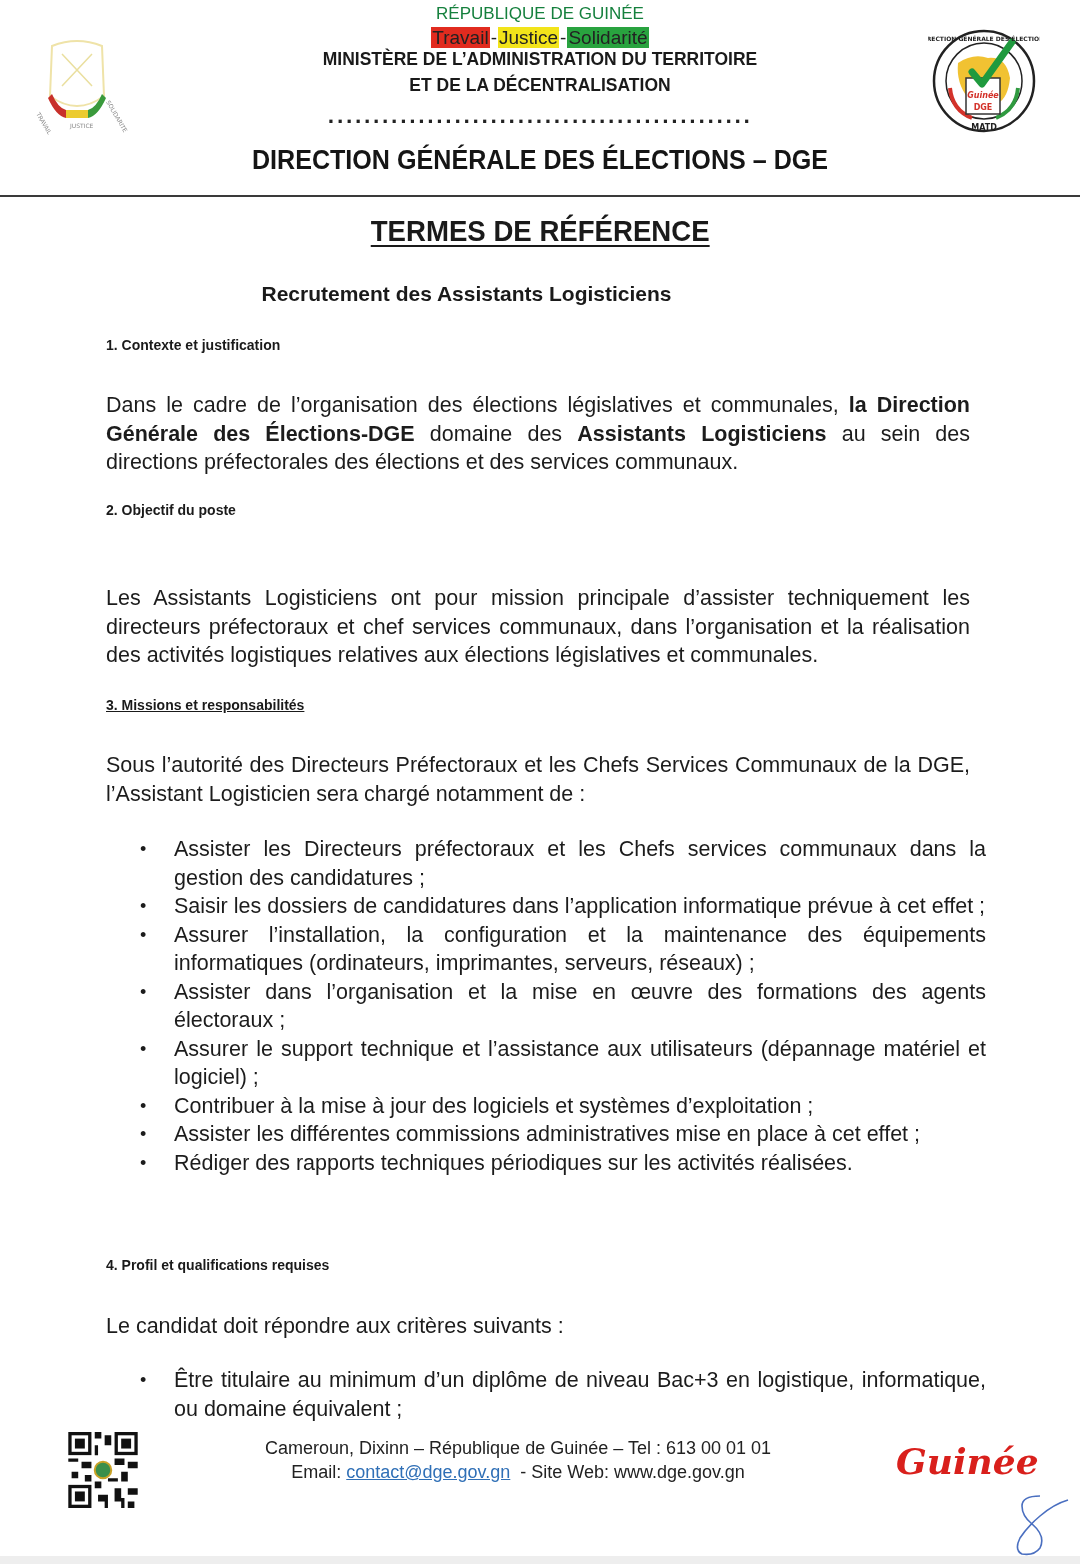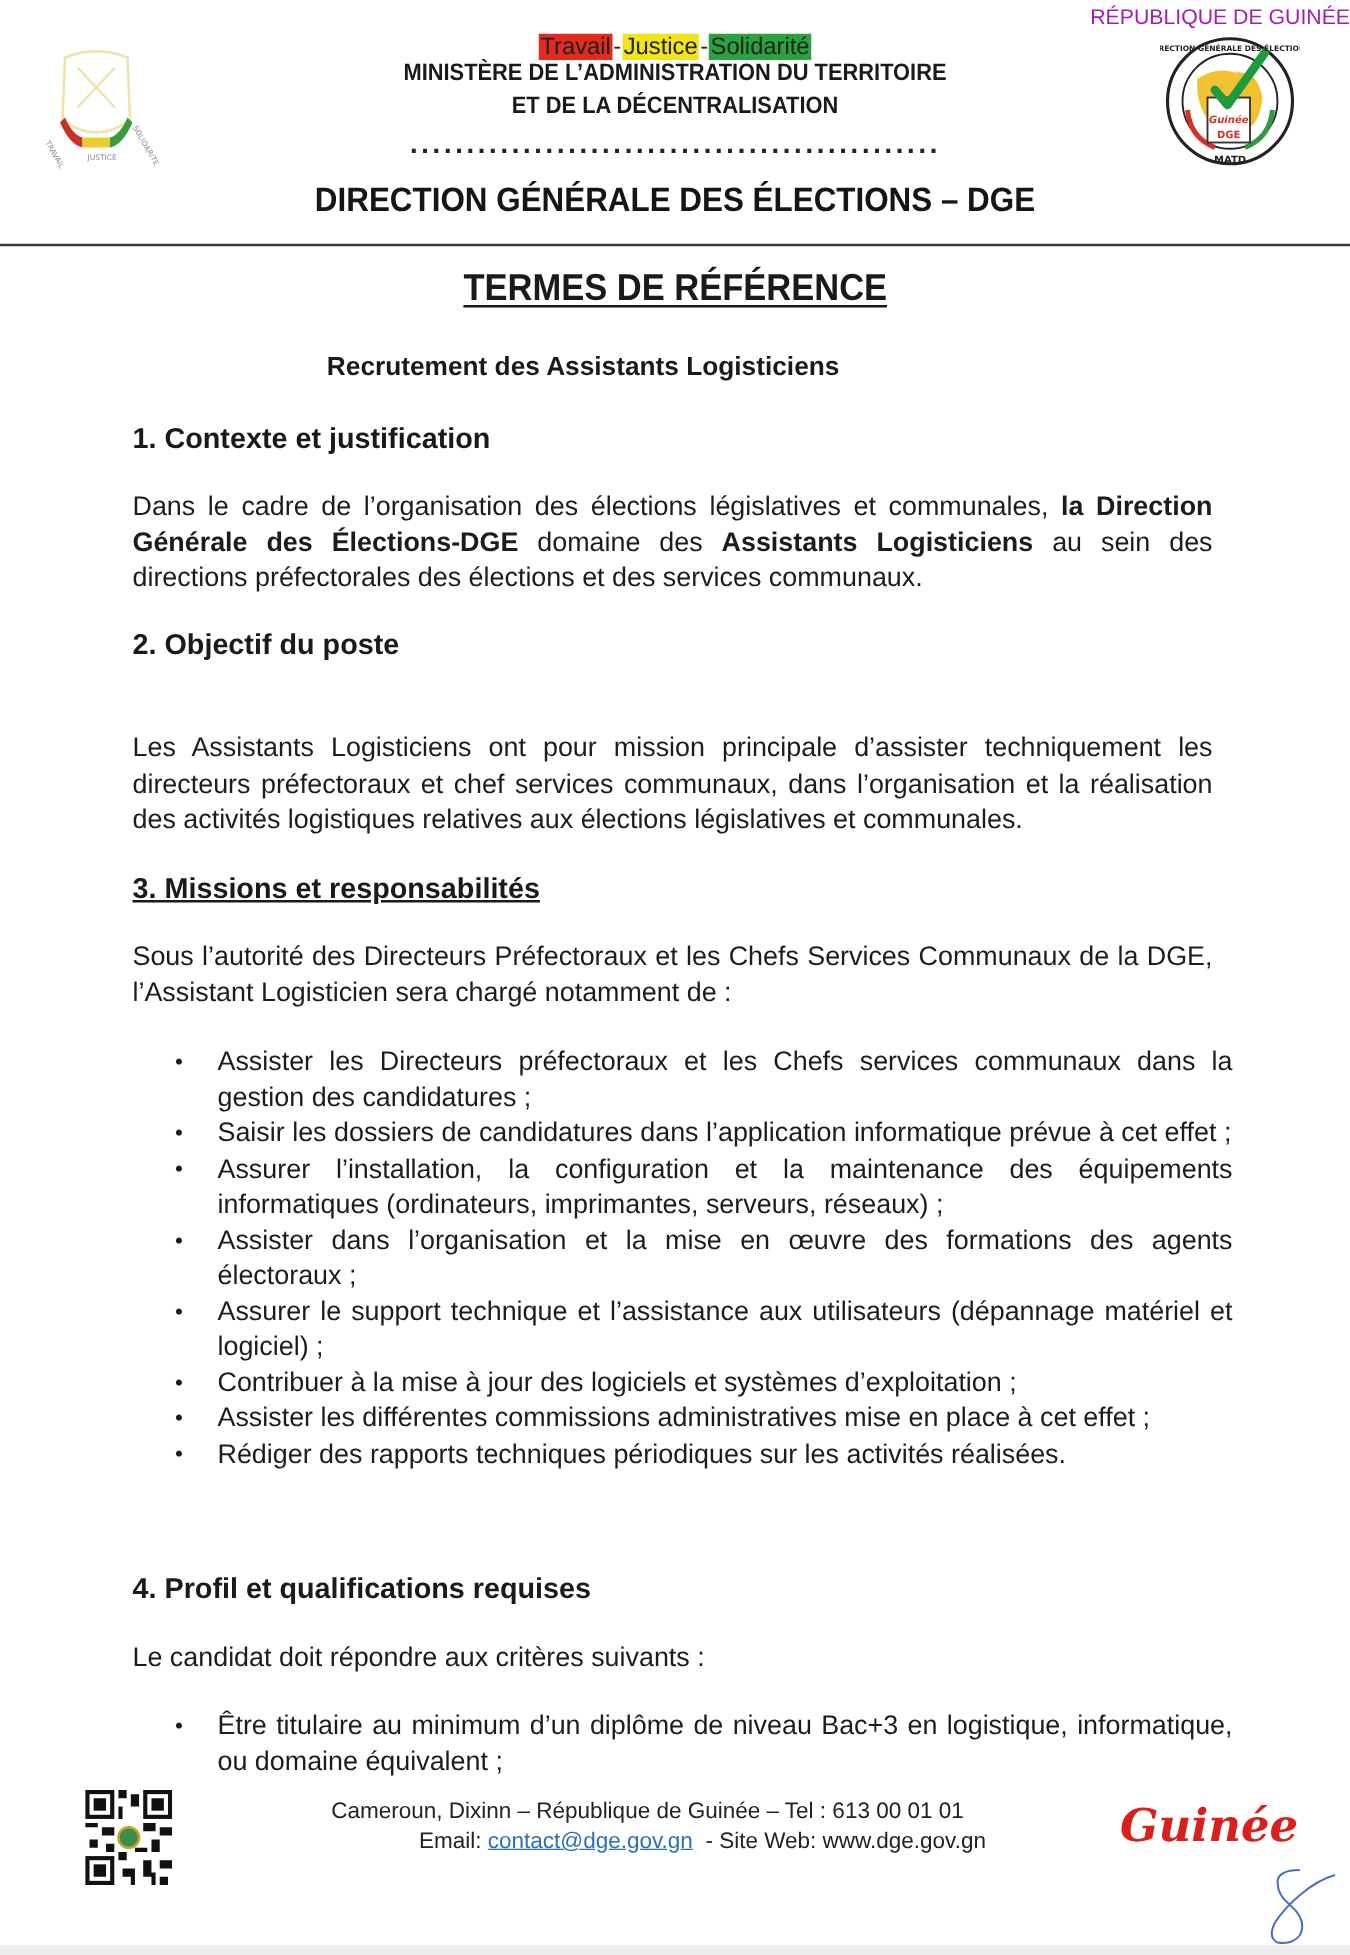--- a/index.html
+++ b/index.html
@@ -6,41 +6,41 @@
   body {
     width:1080px; height:1564px; position:relative; overflow:hidden;
     background:#ffffff; color:#1a1a1a;
     font-family:"DejaVu Sans","Liberation Sans",sans-serif;
   }
   .page { position:absolute; left:0; top:0; width:1080px; height:1556px; background:#fff; }
   .bottom-strip { position:absolute; left:0; top:1556px; width:1080px; height:8px; background:#eeeeee; }
 
   
   .hdr-center { position:absolute; left:0; width:1080px; text-align:center; }
-  .republic { top:4px; font-size:17px; letter-spacing:0; color:#a21caf; font-family:"Liberation Sans",sans-serif;text-align:right; }
+  .republic { top:4px; font-size:17px; letter-spacing:0; color:#15803d; font-family:"Liberation Sans",sans-serif; }
   .tagline { top:27px; font-size:19px; font-family:"Liberation Sans",sans-serif; }
   .tagline span { padding:0 1px; color:#222; }
   .tag-red { background:#e12b1f; }
   .tag-yellow { background:#f2e41a; }
   .tag-green { background:#29a33f; }
   .ministry { top:46px; font-size:19px; font-weight:bold; line-height:26px; font-family:"Liberation Sans",sans-serif; color:#1a1a1a; transform:scaleX(0.92); }
   .dots { top:106px; font-size:18px; font-weight:bold; letter-spacing:2.2px; color:#222; }
   .dge-title { top:145px; font-size:27px; font-weight:bold; font-family:"Liberation Sans",sans-serif; color:#151515; transform:scaleX(0.93); }
   .hdr-rule { position:absolute; left:0; top:195px; width:1080px; height:2px; background:#3a3a3a; }
 
   
   .emblem { position:absolute; left:22px; top:36px; width:110px; height:100px; }
   
   .dge-logo { position:absolute; left:928px; top:28px; width:112px; height:106px; }
 
   
   .doc-title { position:absolute; left:0; width:1080px; top:214px; text-align:center; }
   .doc-title span { font-size:30px; font-weight:bold; font-family:"Liberation Sans",sans-serif; text-decoration:underline; text-decoration-thickness:2px; text-underline-offset:4px; display:inline-block; transform:scaleX(0.92); }
   .subtitle { position:absolute; left:0; width:933px; top:282px; text-align:center; font-size:21px; font-weight:bold; font-family:"Liberation Sans",sans-serif; }
-  .sec-h { position:absolute; left:106px; font-size:23px; font-weight:bold; font-family:"Liberation Sans",sans-serif; }
+  .sec-h { position:absolute; left:106px; font-size:14px; font-weight:bold; font-family:"Liberation Sans",sans-serif; }
   .para { position:absolute; left:106px; width:864px; font-size:21.5px; line-height:28.5px; text-align:justify; font-family:"Liberation Sans",sans-serif; color:#1c1c1c; }
   .para b { font-weight:bold; }
   ul.bullets { position:absolute; left:106px; width:880px; margin:0; padding:0; list-style:none; font-family:"Liberation Sans",sans-serif; font-size:21.5px; line-height:28.5px; color:#1c1c1c; }
   ul.bullets li { position:relative; padding-left:68px; text-align:justify; }
   ul.bullets li::before { content:"•"; position:absolute; left:34px; top:0; font-size:18px; }
 
   
   .qr { position:absolute; left:68px; top:1432px; width:70px; height:76px; }
   .footer-line { position:absolute; left:0; width:1036px; text-align:center; font-size:18px; font-family:"Liberation Sans",sans-serif; color:#222; }
   .footer-line a { color:#2f6fb6; text-decoration:underline; }
@@ -126,21 +126,21 @@
       <rect x="2" y="2" width="3" height="3" fill="#111"></rect>
     <rect x="0.5" y="16.5" width="6" height="6" fill="none" stroke="#111" stroke-width="1"></rect>
       <rect x="2" y="18" width="3" height="3" fill="#111"></rect>
     <rect x="14.5" y="0.5" width="6" height="6" fill="none" stroke="#111" stroke-width="1"></rect>
       <rect x="16" y="2" width="3" height="3" fill="#111"></rect>
     <path d="M8 0h2v2h-2zM11 1h2v3h-2zM8 4h1v3h-1zM0 8h3v1h-3zM4 9h3v2h-3zM14 8h3v2h-3zM18 9h3v2h-3zM8 15h2v2h-2zM12 14h3v1h-3zM16 12h2v3h-2zM9 19h3v2h-3zM14 17h2v4h-2zM18 17h3v2h-3zM18 21h2v2h-2zM1 12h2v2h-2zM5 13h2v2h-2zM11 20h1v3h-1zM16 20h1v3h-1z" fill="#111"></path>
     <circle cx="10.5" cy="11.5" r="2.5" fill="#3b8f4a" stroke="#c9a227" stroke-width="0.6"></circle>
   </svg>
 
   <div class="footer-line" style="top:1438px;">Cameroun, Dixinn – République de Guinée – Tel : 613 00 01 01</div>
-  <div class="footer-line" style="top:1462px;padding-left:44px;">
+  <div class="footer-line" style="top:1462px;">
     <span>Email: </span><a>contact@dge.gov.gn</a><span style="white-space:pre;">  - Site Web: </span><span>www.dge.gov.gn</span>
   </div>
 
   <div class="guinee-brand">Guinée</div>
   <svg class="signature" viewBox="0 0 70 70">
     <path d="M40 6 Q22 6 22 16 Q22 26 32 34 Q46 46 40 58 Q34 66 22 64 Q14 60 20 48 Q28 36 40 26 Q54 14 68 10" fill="none" stroke="#4a6fc0" stroke-width="1.6"></path>
   </svg>
 </div>
 <div class="bottom-strip"></div>
 

